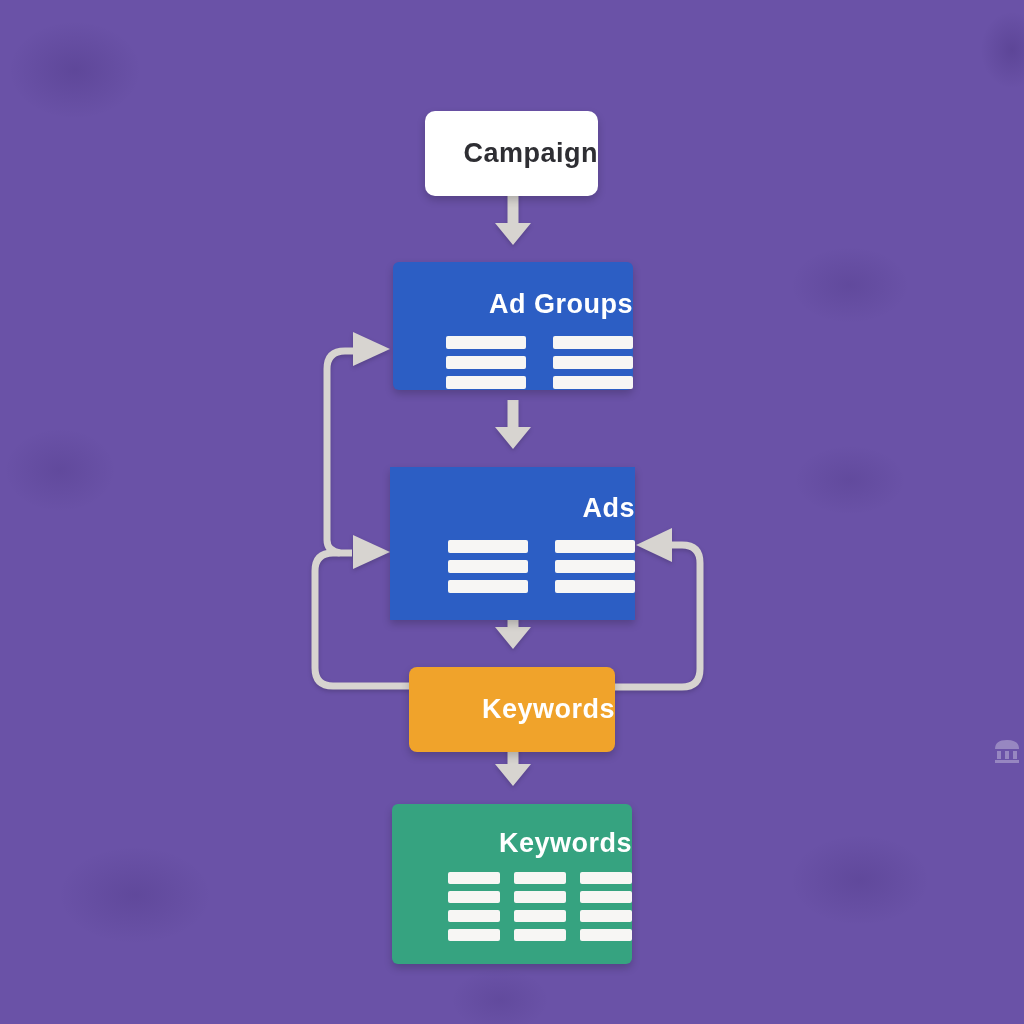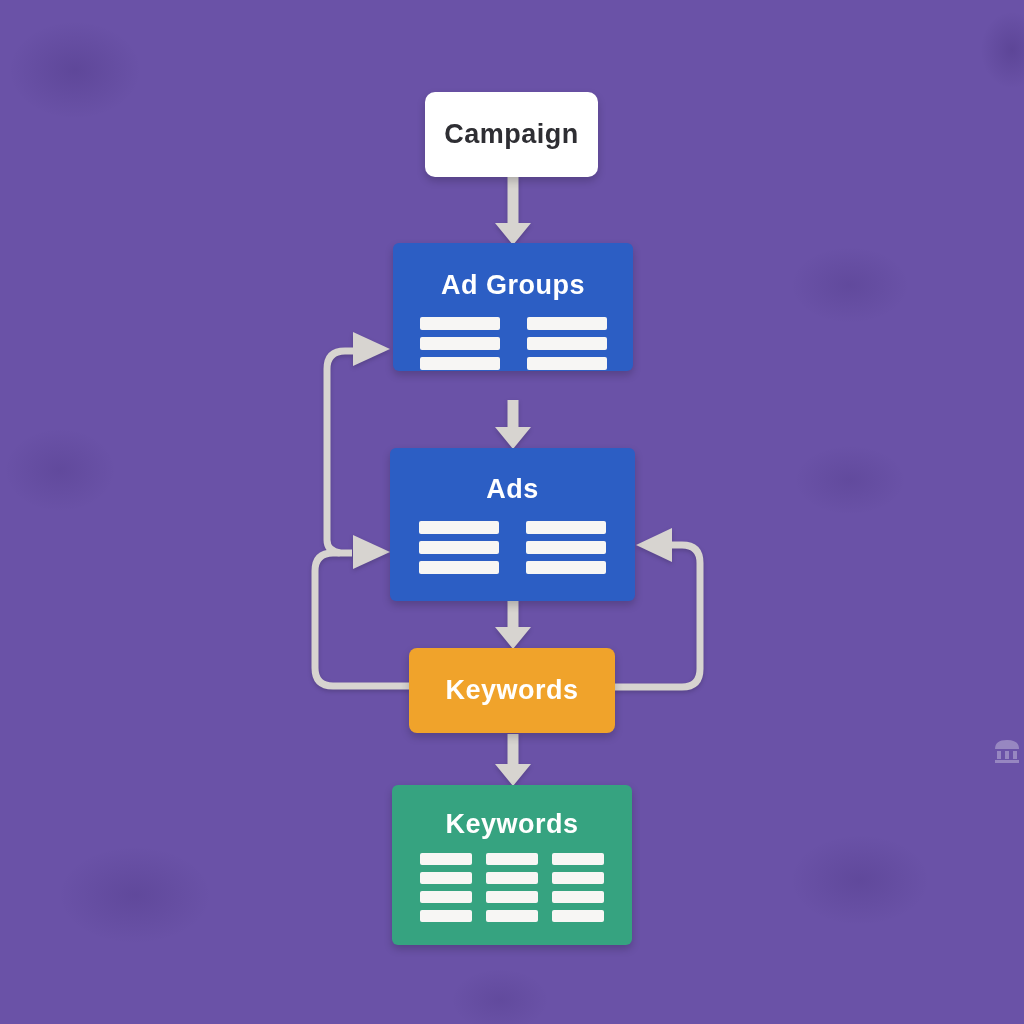--- a/index.html
+++ b/index.html
@@ -26,40 +26,40 @@
     position: absolute; left: 0; top: 0; z-index: 1;
     filter: drop-shadow(0 2px 2px rgba(0,0,0,.18));
   }
   .conn { fill: none; stroke: var(--connector, #d7d4d0); stroke-width: 7; }
   .head, .down { fill: var(--connector, #d7d4d0); }
 
   .node {
     position: absolute; z-index: 2;
     box-sizing: border-box;
     box-shadow: 0 4px 8px rgba(0,0,0,.20);
-    display: flex; flex-direction: column; align-items: center;
+    display: flex; flex-direction: column; align-items: flex-end; margin-top: 19px;
   }
   .node .label {
     font-weight: 700; font-size: 27px; letter-spacing: .5px;
     color: var(--text-light, #fff);
   }
   .node-campaign {
     left: 425px; top: 92px; width: 173px; height: 85px;
     background: var(--box-white, #fff); border-radius: 10px;
     justify-content: center;
   }
   .node-campaign .label { color: var(--text-dark, #2e2e33); }
   .node-adgroups {
     left: 393px; top: 243px; width: 240px; height: 128px;
     background: var(--box-blue, #2c5ec4); border-radius: 6px;
     padding-top: 27px;
   }
   .node-ads {
     left: 390px; top: 448px; width: 245px; height: 153px;
-    background: var(--box-blue, #2c5ec4); border-radius: 6px;
+    background: var(--box-blue, #2c5ec4); border-radius: 0;
     padding-top: 26px;
   }
   .node-keywords {
     left: 409px; top: 648px; width: 206px; height: 85px;
     background: var(--box-orange, #f0a32b); border-radius: 8px;
     justify-content: center;
   }
   .node-keywordslist {
     left: 392px; top: 785px; width: 240px; height: 160px;
     background: var(--box-teal, #36a380); border-radius: 6px;

